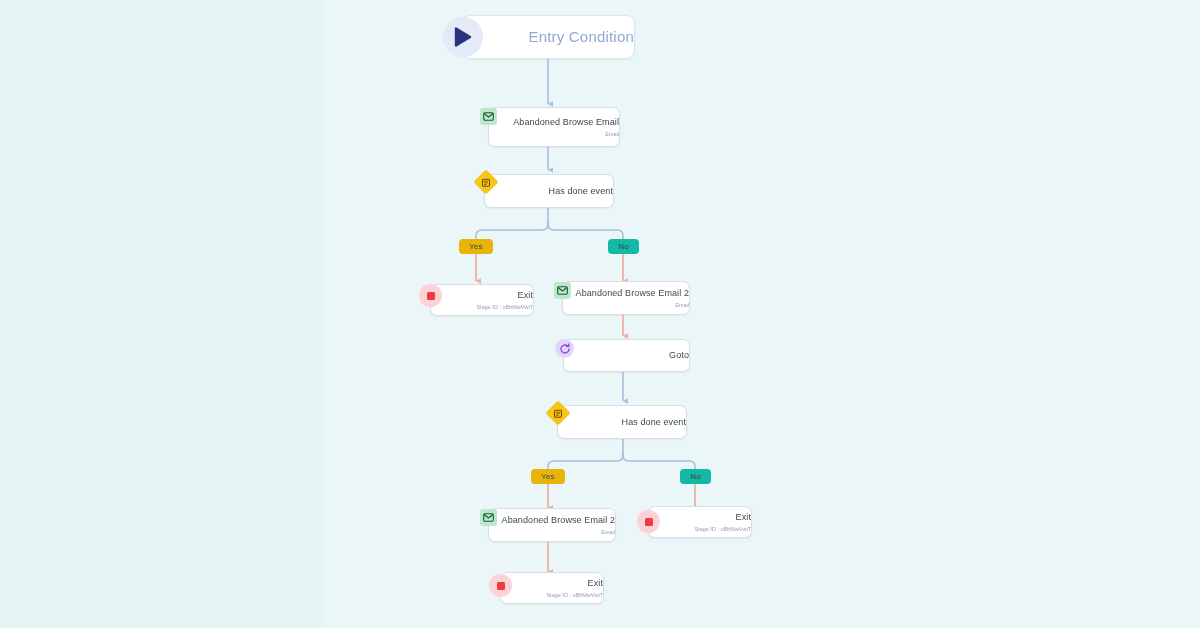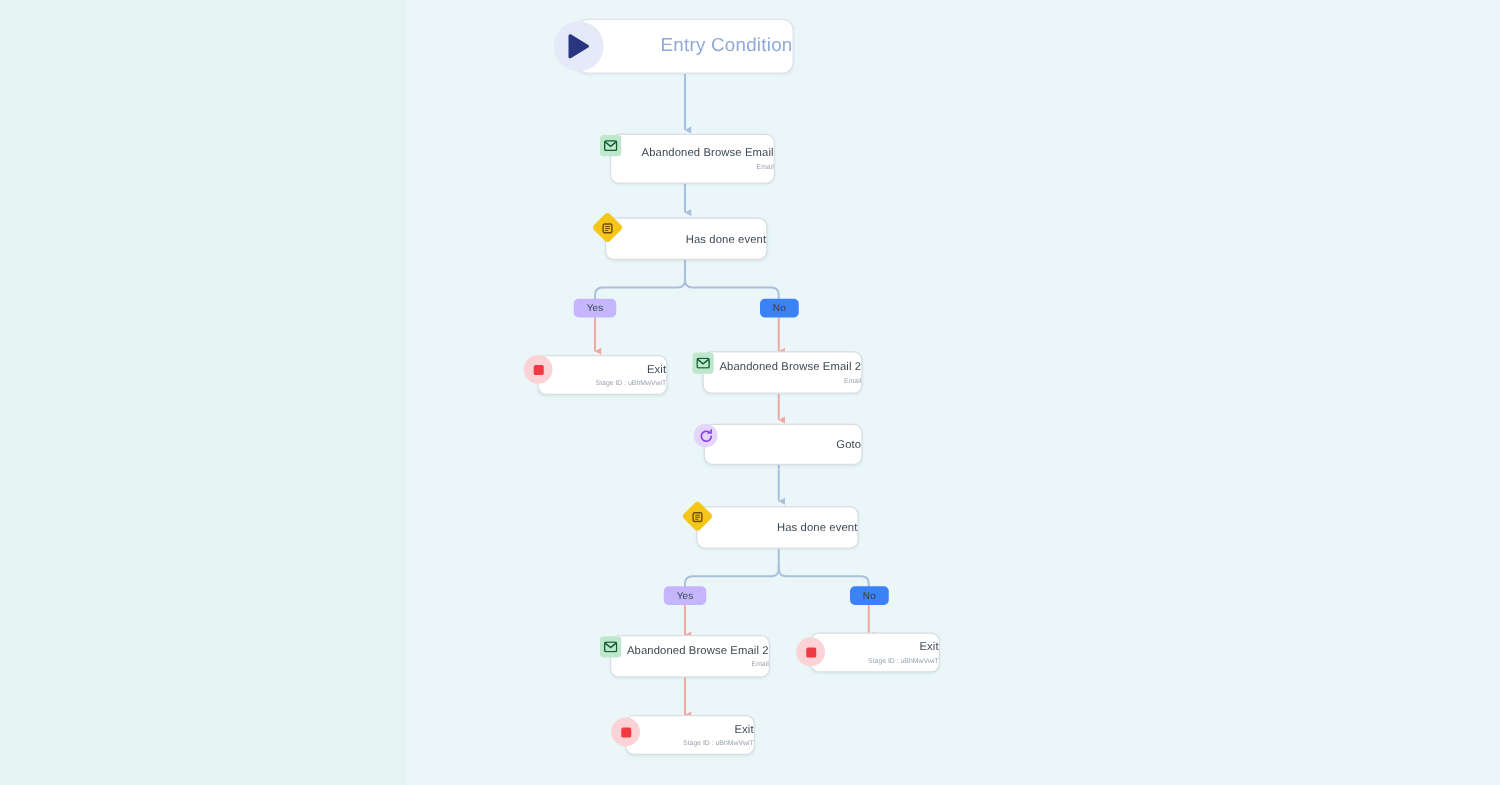--- a/index.html
+++ b/index.html
@@ -126,22 +126,22 @@
   .pill {
     position: absolute;
     height: 15px;
     border-radius: 4px;
     display: flex;
     align-items: center;
     justify-content: center;
     font-size: 8px;
     letter-spacing: 0.1px;
   }
-  .pill.yes { background: #c4b5fd; color: #36484b; }
-  .pill.no  { background: #3b82f6; color: #4a3636; }
+  .pill.yes { background: #eab308; color: #36484b; }
+  .pill.no  { background: #14b8a6; color: #4a3636; }
 </style>
 </head>
 <body>
 
 <div id="canvas">
 
   <div class="gutter-left"></div>
   <div class="gutter-right"></div>
 
   <svg class="edges" viewBox="0 0 1200 628" xmlns="http://www.w3.org/2000/svg">

